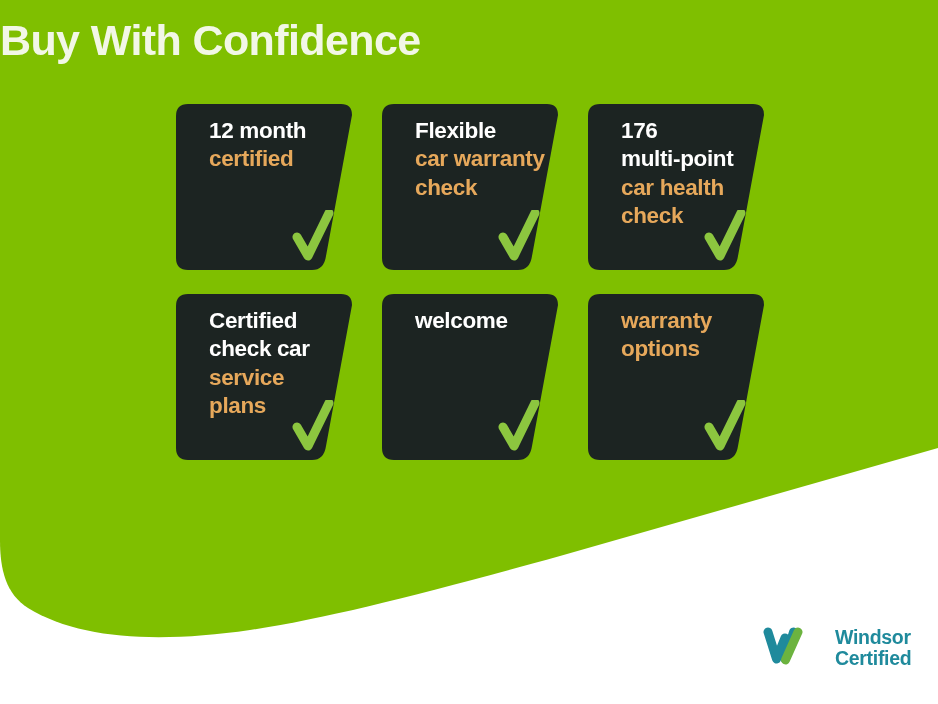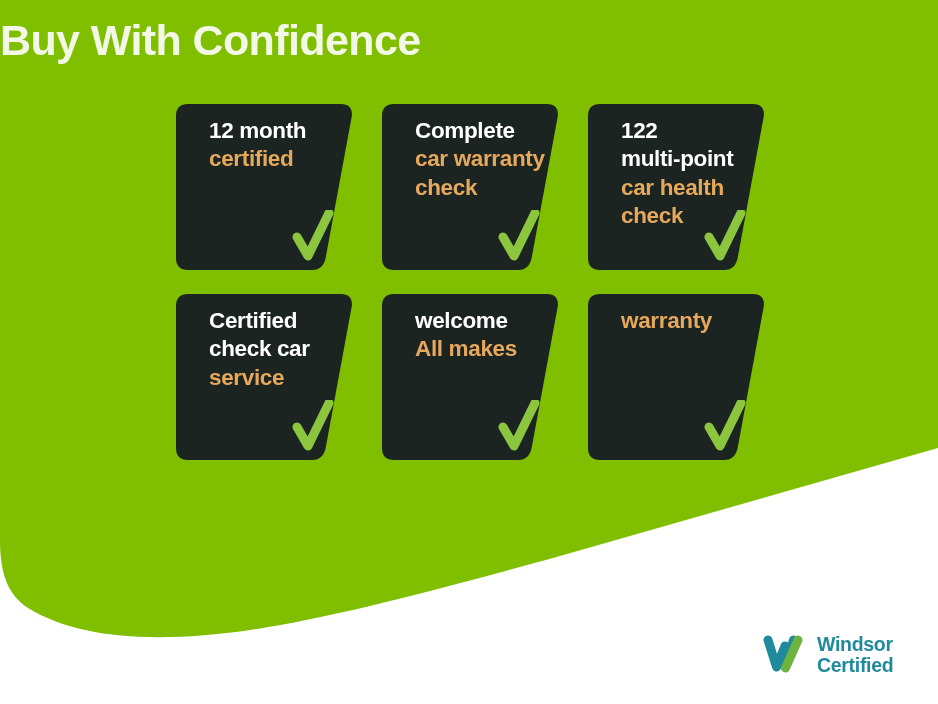--- a/index.html
+++ b/index.html
@@ -82,22 +82,22 @@
   .card .tick { right: 18px; bottom: 8px; }
 
   
   #logo {
     position: absolute;
     left: 762px;
     top: 627px;
     width: 166px;
     height: 56px;
     display: flex;
-    align-items: center;
-    gap: 9px;
+    align-items: flex-start;
+    gap: 27px;
   }
   #logo-mark { display: block; }
   #logo-text {
     display: flex;
     flex-direction: column;
     justify-content: center;
     color: #1f8a9c;
     font-size: 19.5px;
     font-weight: bold;
     line-height: 1.08;
@@ -131,73 +131,74 @@
         </div>
         <svg class="tick" width="42" height="52" viewBox="0 0 42 52">
           <path d="M5 27 L16 46 L37 3" fill="none" stroke="#8cc63f" stroke-width="9" stroke-linecap="round" stroke-linejoin="round"></path>
         </svg>
       </div>
       <div class="card">
         <svg class="card-shape" viewBox="0 0 176 166" preserveAspectRatio="none">
           <path d="M12,0 L165,0 Q176,0 176,11 L150,152 Q148,166 136,166 L12,166 Q0,166 0,154 L0,12 Q0,0 12,0 Z" fill="#1c2422"></path>
         </svg>
         <div class="card-text">
-          <span class="line-white">Complete</span>
+          <span class="line-white">Flexible</span>
           <span class="line-orange">car warranty</span>
           <span class="line-orange">check</span>
         </div>
         <svg class="tick" width="42" height="52" viewBox="0 0 42 52">
           <path d="M5 27 L16 46 L37 3" fill="none" stroke="#8cc63f" stroke-width="9" stroke-linecap="round" stroke-linejoin="round"></path>
         </svg>
       </div>
       <div class="card">
         <svg class="card-shape" viewBox="0 0 176 166" preserveAspectRatio="none">
           <path d="M12,0 L165,0 Q176,0 176,11 L150,152 Q148,166 136,166 L12,166 Q0,166 0,154 L0,12 Q0,0 12,0 Z" fill="#1c2422"></path>
         </svg>
         <div class="card-text">
-          <span class="line-white">122</span>
+          <span class="line-white">176</span>
           <span class="line-white">multi-point</span>
           <span class="line-orange">car health</span>
           <span class="line-orange">check</span>
         </div>
         <svg class="tick" width="42" height="52" viewBox="0 0 42 52">
           <path d="M5 27 L16 46 L37 3" fill="none" stroke="#8cc63f" stroke-width="9" stroke-linecap="round" stroke-linejoin="round"></path>
         </svg>
       </div>
       <div class="card">
         <svg class="card-shape" viewBox="0 0 176 166" preserveAspectRatio="none">
           <path d="M12,0 L165,0 Q176,0 176,11 L150,152 Q148,166 136,166 L12,166 Q0,166 0,154 L0,12 Q0,0 12,0 Z" fill="#1c2422"></path>
         </svg>
         <div class="card-text">
           <span class="line-white">Certified</span>
           <span class="line-white">check car</span>
           <span class="line-orange">service</span>
+          <span class="line-orange">plans</span>
         </div>
         <svg class="tick" width="42" height="52" viewBox="0 0 42 52">
           <path d="M5 27 L16 46 L37 3" fill="none" stroke="#8cc63f" stroke-width="9" stroke-linecap="round" stroke-linejoin="round"></path>
         </svg>
       </div>
       <div class="card">
         <svg class="card-shape" viewBox="0 0 176 166" preserveAspectRatio="none">
           <path d="M12,0 L165,0 Q176,0 176,11 L150,152 Q148,166 136,166 L12,166 Q0,166 0,154 L0,12 Q0,0 12,0 Z" fill="#1c2422"></path>
         </svg>
         <div class="card-text">
           <span class="line-white">welcome</span>
-          <span class="line-orange">All makes</span>
         </div>
         <svg class="tick" width="42" height="52" viewBox="0 0 42 52">
           <path d="M5 27 L16 46 L37 3" fill="none" stroke="#8cc63f" stroke-width="9" stroke-linecap="round" stroke-linejoin="round"></path>
         </svg>
       </div>
       <div class="card">
         <svg class="card-shape" viewBox="0 0 176 166" preserveAspectRatio="none">
           <path d="M12,0 L165,0 Q176,0 176,11 L150,152 Q148,166 136,166 L12,166 Q0,166 0,154 L0,12 Q0,0 12,0 Z" fill="#1c2422"></path>
         </svg>
         <div class="card-text">
           <span class="line-orange">warranty</span>
+          <span class="line-orange">options</span>
         </div>
         <svg class="tick" width="42" height="52" viewBox="0 0 42 52">
           <path d="M5 27 L16 46 L37 3" fill="none" stroke="#8cc63f" stroke-width="9" stroke-linecap="round" stroke-linejoin="round"></path>
         </svg>
       </div>
     </div>
 
   <div id="logo">
     <svg id="logo-mark" width="46" height="40" viewBox="0 0 46 40" aria-hidden="true">
       <path d="M6 5 L14.5 32 L23 11" fill="none" stroke="#1f8a9c" stroke-width="9" stroke-linecap="round" stroke-linejoin="round"></path>

